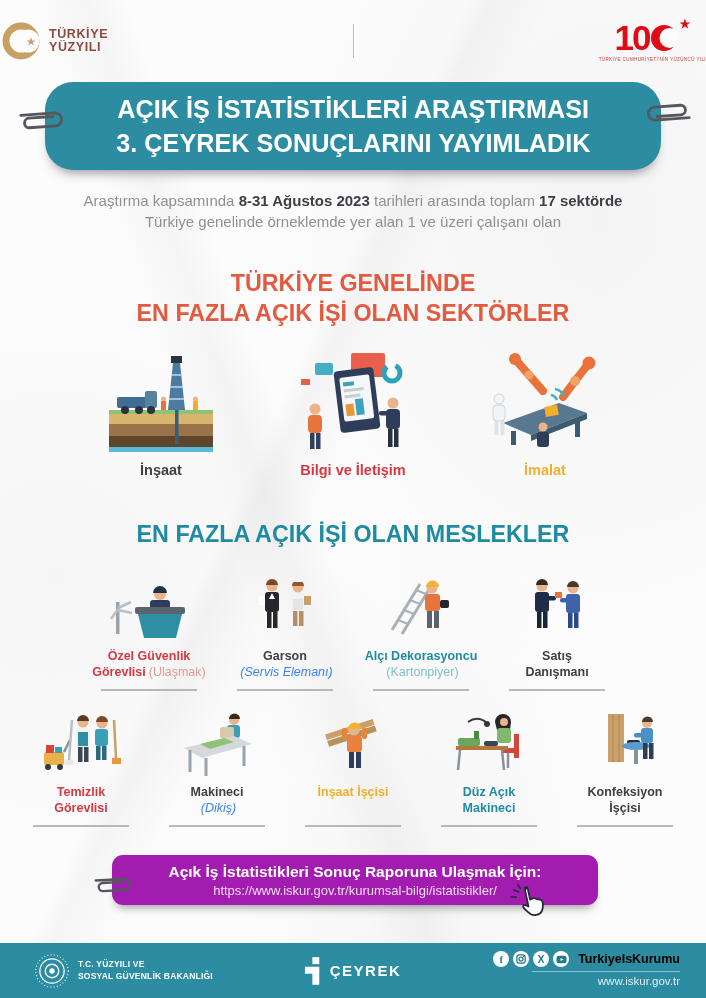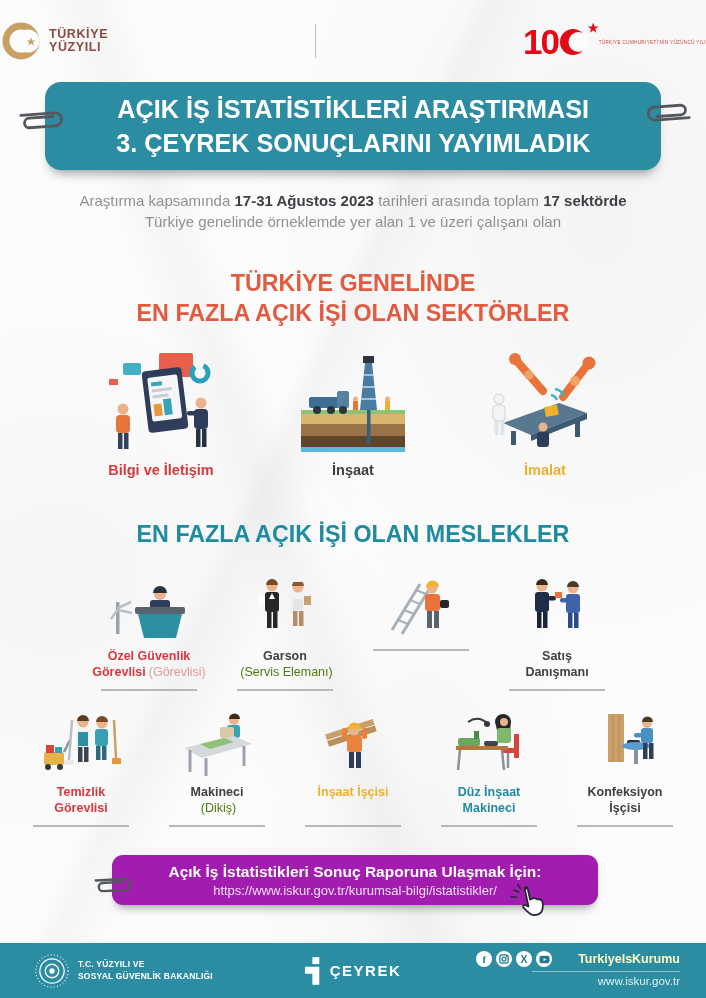--- a/index.html
+++ b/index.html
@@ -11,29 +11,29 @@
     radial-gradient(ellipse at 85% 22%, rgba(120,120,135,.06), transparent 42%),
     radial-gradient(ellipse at 8% 58%, rgba(120,120,135,.05), transparent 36%),
     radial-gradient(ellipse at 60% 88%, rgba(120,120,135,.05), transparent 30%);}
 
   
   .logos{position:absolute;top:12px;left:0;right:0;height:58px;display:flex;
          justify-content:space-between;align-items:center;gap:14px;}
   .ty-logo{display:flex;align-items:center;gap:7px;}
   .ty-text{font-size:12.5px;font-weight:700;color:#8d4a3e;line-height:1.08;letter-spacing:.6px;}
   .logo-divider{width:1.5px;height:34px;background:#b9bdc4;}
-  .cent{display:flex;flex-direction:row;align-items:center;}
+  .cent{display:flex;flex-direction:column;align-items:center;}
   .cent-row{display:flex;align-items:flex-start;font-weight:700;font-size:35px;color:#e30a17;
             letter-spacing:-2px;line-height:1;}
   .cent-star{font-size:12px;color:#e30a17;margin:-2px 0 0 -1px;letter-spacing:0;}
   .cent-caption{font-size:4.5px;color:#c5403a;letter-spacing:.4px;margin-top:2px;white-space:nowrap;}
 
   
   .banner{position:absolute;left:45px;top:82px;width:616px;height:88px;background:#2b8ca2;
-          border-radius:16px;display:flex;flex-direction:column;justify-content:center;
+          border-radius:28px;display:flex;flex-direction:column;justify-content:center;
           align-items:center;gap:3px;box-shadow:0 8px 12px -6px rgba(45,45,50,.55);}
   .banner-line{color:#fff;font-weight:700;font-size:26px;white-space:nowrap;transform:scaleX(.97);}
 
   .clip{position:absolute;}
   .clip svg{display:block;}
   .clip-left{left:12px;top:103px;transform:rotate(-4deg);}
   .clip-right{right:8px;top:100px;transform:rotate(176deg);}
   .clip-link{left:84px;top:868px;transform:rotate(-3deg) scale(.85);}
 
   
@@ -60,21 +60,21 @@
   .occ-icon{height:72px;display:flex;align-items:flex-end;justify-content:center;}
   .occ-label{margin-top:6px;font-size:12.5px;font-weight:700;text-align:center;line-height:1.3;
              min-height:34px;}
   .occ-label .q{font-weight:400;margin-left:3px;}
   .q-block{display:block;margin-left:0;}
   .lbl-w132{max-width:132px;} .lbl-w124{max-width:124px;} .lbl-w80{max-width:80px;} .lbl-w70{max-width:70px;}
   .occ-div{width:96px;height:1.5px;background:#b4aca4;opacity:.85;margin-top:7px;}
 
   .c-red{color:#d6383f;} .c-redor{color:#404040;} .c-dark{color:#3f4043;}
   .c-yellow{color:#f0b02e;} .c-teal{color:#1f8ba1;}
-  .q-gray{color:#4d7c0f;} .q-red{color:#e29a94;} .q-teal{color:#7fc0cc;}
+  .q-gray{color:#3b82f6;font-style:italic;} .q-red{color:#e29a94;} .q-teal{color:#7fc0cc;}
 
   
   .link-banner{position:absolute;left:112px;top:855px;width:486px;height:50px;background:#a21caf;
                border-radius:11px;display:flex;flex-direction:column;justify-content:center;
                align-items:center;box-shadow:0 7px 10px -5px rgba(45,45,50,.5);cursor:pointer;}
   .lb1{color:#fff;font-weight:700;font-size:15.5px;}
   .lb2{color:rgba(255,255,255,.85);font-size:13px;margin-top:2px;}
   .cursor-hand{position:absolute;left:508px;top:880px;}
 
   
@@ -82,21 +82,21 @@
   .f-left{position:absolute;left:34px;top:0;height:55px;display:flex;align-items:center;gap:8px;}
   .f-min-text{color:#fff;font-size:8.5px;font-weight:700;line-height:1.35;letter-spacing:.2px;}
   .f-center{position:absolute;left:50%;top:0;height:55px;transform:translateX(-50%);
             display:flex;align-items:center;gap:7px;}
   .f-iskur-text{color:#fff;font-weight:700;font-size:15px;letter-spacing:1.5px;}
   .f-right{position:absolute;right:26px;top:8px;display:flex;flex-direction:column;align-items:flex-end;}
   .f-social-row{display:flex;align-items:center;gap:4px;}
   .s-ic{width:16px;height:16px;border-radius:50%;background:#fff;color:#237a8e;display:flex;
         align-items:center;justify-content:center;font-size:10.5px;font-weight:700;cursor:pointer;}
   .s-ic svg{display:block;}
-  .f-handle{color:#fef9c3;font-weight:700;font-size:12.5px;margin-left:22px;}
+  .f-handle{color:#000000;font-weight:700;font-size:12.5px;margin-left:5px;}
   .f-sep{width:148px;height:1px;background:rgba(255,255,255,.45);margin:4px 0 3px;}
   .f-site{color:rgba(255,255,255,.85);font-size:11.5px;margin-left:17px;}
 </style>
 </head>
 <body>
 
 <div id="poster">
 
   <div class="logos">
     <div class="ty-logo">
@@ -133,60 +133,30 @@
       <path d="M9,11 H43 a6.5,6.5 0 0 1 0,13 H17 a4.8,4.8 0 0 1 0,-9.6 H41" fill="none" stroke="#54585c" stroke-width="2.8" stroke-linecap="round"></path>
     </svg>
   </div>
   <div class="clip clip-right">
     <svg width="56" height="30" viewBox="0 0 56 30">
       <path d="M9,11 H43 a6.5,6.5 0 0 1 0,13 H17 a4.8,4.8 0 0 1 0,-9.6 H41" fill="none" stroke="#54585c" stroke-width="2.8" stroke-linecap="round"></path>
     </svg>
   </div>
 
   <div class="intro">
-    <div><span>Araştırma kapsamında </span><span class="b">17-31 Ağustos 2023</span><span> tarihleri arasında toplam </span><span class="b">17 sektörde</span></div>
+    <div><span>Araştırma kapsamında </span><span class="b">8-31 Ağustos 2023</span><span> tarihleri arasında toplam </span><span class="b">17 sektörde</span></div>
     <div>Türkiye genelinde örneklemde yer alan 1 ve üzeri çalışanı olan</div>
   </div>
 
   <div class="sec-head">
     <div>TÜRKİYE GENELİNDE</div>
     <div>EN FAZLA AÇIK İŞİ OLAN SEKTÖRLER</div>
   </div>
 
   <div class="sectors">
-    <div class="sector">
-      <div class="sector-icon">
-        <svg width="120" height="105" viewBox="0 0 120 105">
-          <rect x="58" y="2" width="34" height="24" rx="2" fill="#e8604c"></rect>
-          <rect x="22" y="12" width="18" height="12" rx="2" fill="#44aec2"></rect>
-          <circle cx="99" cy="22" r="8" fill="none" stroke="#2aa3b8" stroke-width="5" stroke-dasharray="32 9"></circle>
-          <rect x="8" y="28" width="9" height="6" fill="#e8604c"></rect>
-          <g transform="rotate(-7 64 49)">
-            <rect x="44" y="18" width="40" height="62" rx="4" fill="#2e3d59"></rect>
-            <rect x="49" y="25" width="30" height="44" rx="2" fill="#f4f6f8"></rect>
-            <rect x="52" y="30" width="11" height="4" fill="#3aa3b8"></rect>
-            <rect x="52" y="37" width="20" height="3" fill="#c9ced4"></rect>
-            <rect x="52" y="43" width="16" height="3" fill="#c9ced4"></rect>
-            <rect x="52" y="52" width="8" height="12" fill="#e8973c"></rect>
-            <rect x="62" y="48" width="8" height="16" fill="#3aa3b8"></rect>
-          </g>
-          <circle cx="22" cy="58" r="5.5" fill="#eab38c"></circle>
-          <rect x="15" y="64" width="14" height="18" rx="4" fill="#e8743c"></rect>
-          <rect x="17" y="82" width="4.5" height="16" fill="#31425e"></rect>
-          <rect x="23" y="82" width="4.5" height="16" fill="#31425e"></rect>
-          <circle cx="100" cy="52" r="5.5" fill="#eab38c"></circle>
-          <rect x="93" y="58" width="14" height="20" rx="4" fill="#2e3d59"></rect>
-          <rect x="86" y="60" width="10" height="4.5" rx="2" fill="#2e3d59"></rect>
-          <rect x="95" y="78" width="4.5" height="18" fill="#26323f"></rect>
-          <rect x="101" y="78" width="4.5" height="18" fill="#26323f"></rect>
-        </svg>
-      </div>
-      <div class="sector-label c-red">Bilgi ve İletişim</div>
-    </div>
-
     <div class="sector">
       <div class="sector-icon">
         <svg width="120" height="105" viewBox="0 0 120 105">
           <rect x="8" y="59" width="104" height="4" fill="#8fc177"></rect>
           <rect x="8" y="63" width="104" height="10" fill="#d9b56d"></rect>
           <rect x="8" y="73" width="104" height="12" fill="#9a7448"></rect>
           <rect x="8" y="85" width="104" height="11" fill="#5f452c"></rect>
           <rect x="8" y="96" width="104" height="5" fill="#59b9d8"></rect>
           <rect x="16" y="46" width="30" height="11" rx="2" fill="#3e6e93"></rect>
           <rect x="44" y="40" width="12" height="17" rx="2" fill="#55829f"></rect>
@@ -206,20 +176,50 @@
           <circle cx="94.5" cy="48" r="2.5" fill="#eab38c"></circle>
           <rect x="92" y="50" width="5" height="9" fill="#f0b02e"></rect>
         </svg>
       </div>
       <div class="sector-label c-dark">İnşaat</div>
     </div>
 
     <div class="sector">
       <div class="sector-icon">
         <svg width="120" height="105" viewBox="0 0 120 105">
+          <rect x="58" y="2" width="34" height="24" rx="2" fill="#e8604c"></rect>
+          <rect x="22" y="12" width="18" height="12" rx="2" fill="#44aec2"></rect>
+          <circle cx="99" cy="22" r="8" fill="none" stroke="#2aa3b8" stroke-width="5" stroke-dasharray="32 9"></circle>
+          <rect x="8" y="28" width="9" height="6" fill="#e8604c"></rect>
+          <g transform="rotate(-7 64 49)">
+            <rect x="44" y="18" width="40" height="62" rx="4" fill="#2e3d59"></rect>
+            <rect x="49" y="25" width="30" height="44" rx="2" fill="#f4f6f8"></rect>
+            <rect x="52" y="30" width="11" height="4" fill="#3aa3b8"></rect>
+            <rect x="52" y="37" width="20" height="3" fill="#c9ced4"></rect>
+            <rect x="52" y="43" width="16" height="3" fill="#c9ced4"></rect>
+            <rect x="52" y="52" width="8" height="12" fill="#e8973c"></rect>
+            <rect x="62" y="48" width="8" height="16" fill="#3aa3b8"></rect>
+          </g>
+          <circle cx="22" cy="58" r="5.5" fill="#eab38c"></circle>
+          <rect x="15" y="64" width="14" height="18" rx="4" fill="#e8743c"></rect>
+          <rect x="17" y="82" width="4.5" height="16" fill="#31425e"></rect>
+          <rect x="23" y="82" width="4.5" height="16" fill="#31425e"></rect>
+          <circle cx="100" cy="52" r="5.5" fill="#eab38c"></circle>
+          <rect x="93" y="58" width="14" height="20" rx="4" fill="#2e3d59"></rect>
+          <rect x="86" y="60" width="10" height="4.5" rx="2" fill="#2e3d59"></rect>
+          <rect x="95" y="78" width="4.5" height="18" fill="#26323f"></rect>
+          <rect x="101" y="78" width="4.5" height="18" fill="#26323f"></rect>
+        </svg>
+      </div>
+      <div class="sector-label c-red">Bilgi ve İletişim</div>
+    </div>
+
+    <div class="sector">
+      <div class="sector-icon">
+        <svg width="120" height="105" viewBox="0 0 120 105">
           <g stroke="#e8743c" stroke-width="8" stroke-linecap="round" fill="none">
             <path d="M104,12 L90,30 L78,46"></path>
             <path d="M30,8 L44,24 L58,40"></path>
           </g>
           <circle cx="104" cy="12" r="6.5" fill="#e8743c"></circle>
           <circle cx="90" cy="30" r="5" fill="#f2a264"></circle>
           <circle cx="30" cy="8" r="6" fill="#e8743c"></circle>
           <circle cx="44" cy="24" r="4.5" fill="#f2a264"></circle>
           <path d="M70,38 a12,12 0 0 1 9,7" stroke="#3ab4c9" fill="none" stroke-width="2.5"></path>
           <path d="M66,44 a8,8 0 0 1 6,5" stroke="#3ab4c9" fill="none" stroke-width="2.5"></path>
@@ -253,21 +253,21 @@
               <line x1="14" y1="38" x2="28" y2="41"></line>
               <line x1="14" y1="37" x2="7" y2="47"></line>
           </g>
           <circle cx="56" cy="22" r="6" fill="#eab38c"></circle>
           <path d="M49,21 a7,7 0 0 1 14,0 z" fill="#243043"></path>
           <rect x="46" y="28" width="20" height="11" rx="3" fill="#2e3d59"></rect>
           <rect x="31" y="35" width="50" height="7" rx="2" fill="#5a646e"></rect>
           <path d="M34,42 L78,42 L72,66 L40,66 Z" fill="#2e8fa3"></path>
         </svg>
       </div>
-      <div class="occ-label lbl-w132"><span class="c-red">Özel Güvenlik Görevlisi</span><span class="q q-red">(Görevlisi)</span></div>
+      <div class="occ-label lbl-w132"><span class="c-red">Özel Güvenlik Görevlisi</span><span class="q q-red">(Ulaşmak)</span></div>
       <div class="occ-div"></div>
     </div>
 
     <div class="occ">
       <div class="occ-icon">
         <svg width="90" height="70" viewBox="0 0 90 70">
           <circle cx="32" cy="14" r="5.5" fill="#eab38c"></circle>
           <path d="M26,13 a6,6 0 0 1 12,0 z" fill="#7a4a28"></path>
           <rect x="25" y="20" width="14" height="20" rx="3" fill="#26262b"></rect>
           <polygon points="32,21 29,27 35,27" fill="#fff"></polygon>
@@ -303,20 +303,21 @@
               <line x1="40" y1="18" x2="50" y2="22"></line>
           </g>
           <circle cx="56" cy="16" r="5.5" fill="#eab38c"></circle>
           <path d="M50,15 a6.5,6.5 0 0 1 13,0 z" fill="#f2b234"></path>
           <rect x="49" y="22" width="15" height="17" rx="3" fill="#e8743c"></rect>
           <rect x="64" y="28" width="9" height="8" rx="2" fill="#26262b"></rect>
           <rect x="51" y="39" width="5" height="17" fill="#5a646e"></rect>
           <rect x="58" y="39" width="5" height="17" fill="#5a646e"></rect>
         </svg>
       </div>
+      <div class="occ-label lbl-w124"><span class="c-teal">Alçı Dekorasyoncu</span><span class="q q-block q-teal">(Kartonpiyer)</span></div>
       <div class="occ-div"></div>
     </div>
 
     <div class="occ">
       <div class="occ-icon">
         <svg width="90" height="70" viewBox="0 0 90 70">
           <circle cx="30" cy="14" r="5.5" fill="#eab38c"></circle>
           <path d="M24,13 a6,6 0 0 1 12,0 z" fill="#3a2a1a"></path>
           <rect x="23" y="20" width="14" height="20" rx="3" fill="#1f2d49"></rect>
           <rect x="35" y="24" width="9" height="4.5" rx="2" fill="#1f2d49"></rect>
@@ -422,21 +423,21 @@
           <rect x="58" y="40" width="16" height="5" fill="#d6453c"></rect>
           <rect x="12" y="38" width="52" height="4" fill="#b8763f"></rect>
           <g stroke="#8a9299" stroke-width="2.5">
             <line x1="16" y1="42" x2="14" y2="62"></line>
               <line x1="58" y1="42" x2="60" y2="62"></line>
               <line x1="64" y1="45" x2="64" y2="60"></line>
           </g>
           <rect x="40" y="33" width="14" height="5" rx="2" fill="#3a4654"></rect>
         </svg>
       </div>
-      <div class="occ-label lbl-w80"><span class="c-teal">Düz İnşaat Makineci</span></div>
+      <div class="occ-label lbl-w80"><span class="c-teal">Düz Açık Makineci</span></div>
       <div class="occ-div"></div>
     </div>
 
     <div class="occ">
       <div class="occ-icon">
         <svg width="90" height="70" viewBox="0 0 90 70">
           <rect x="28" y="6" width="16" height="48" fill="#c9a06a"></rect>
           <g stroke="#b8905a" stroke-width="1.5">
             <line x1="33" y1="6" x2="33" y2="54"></line>
               <line x1="39" y1="6" x2="39" y2="54"></line>

